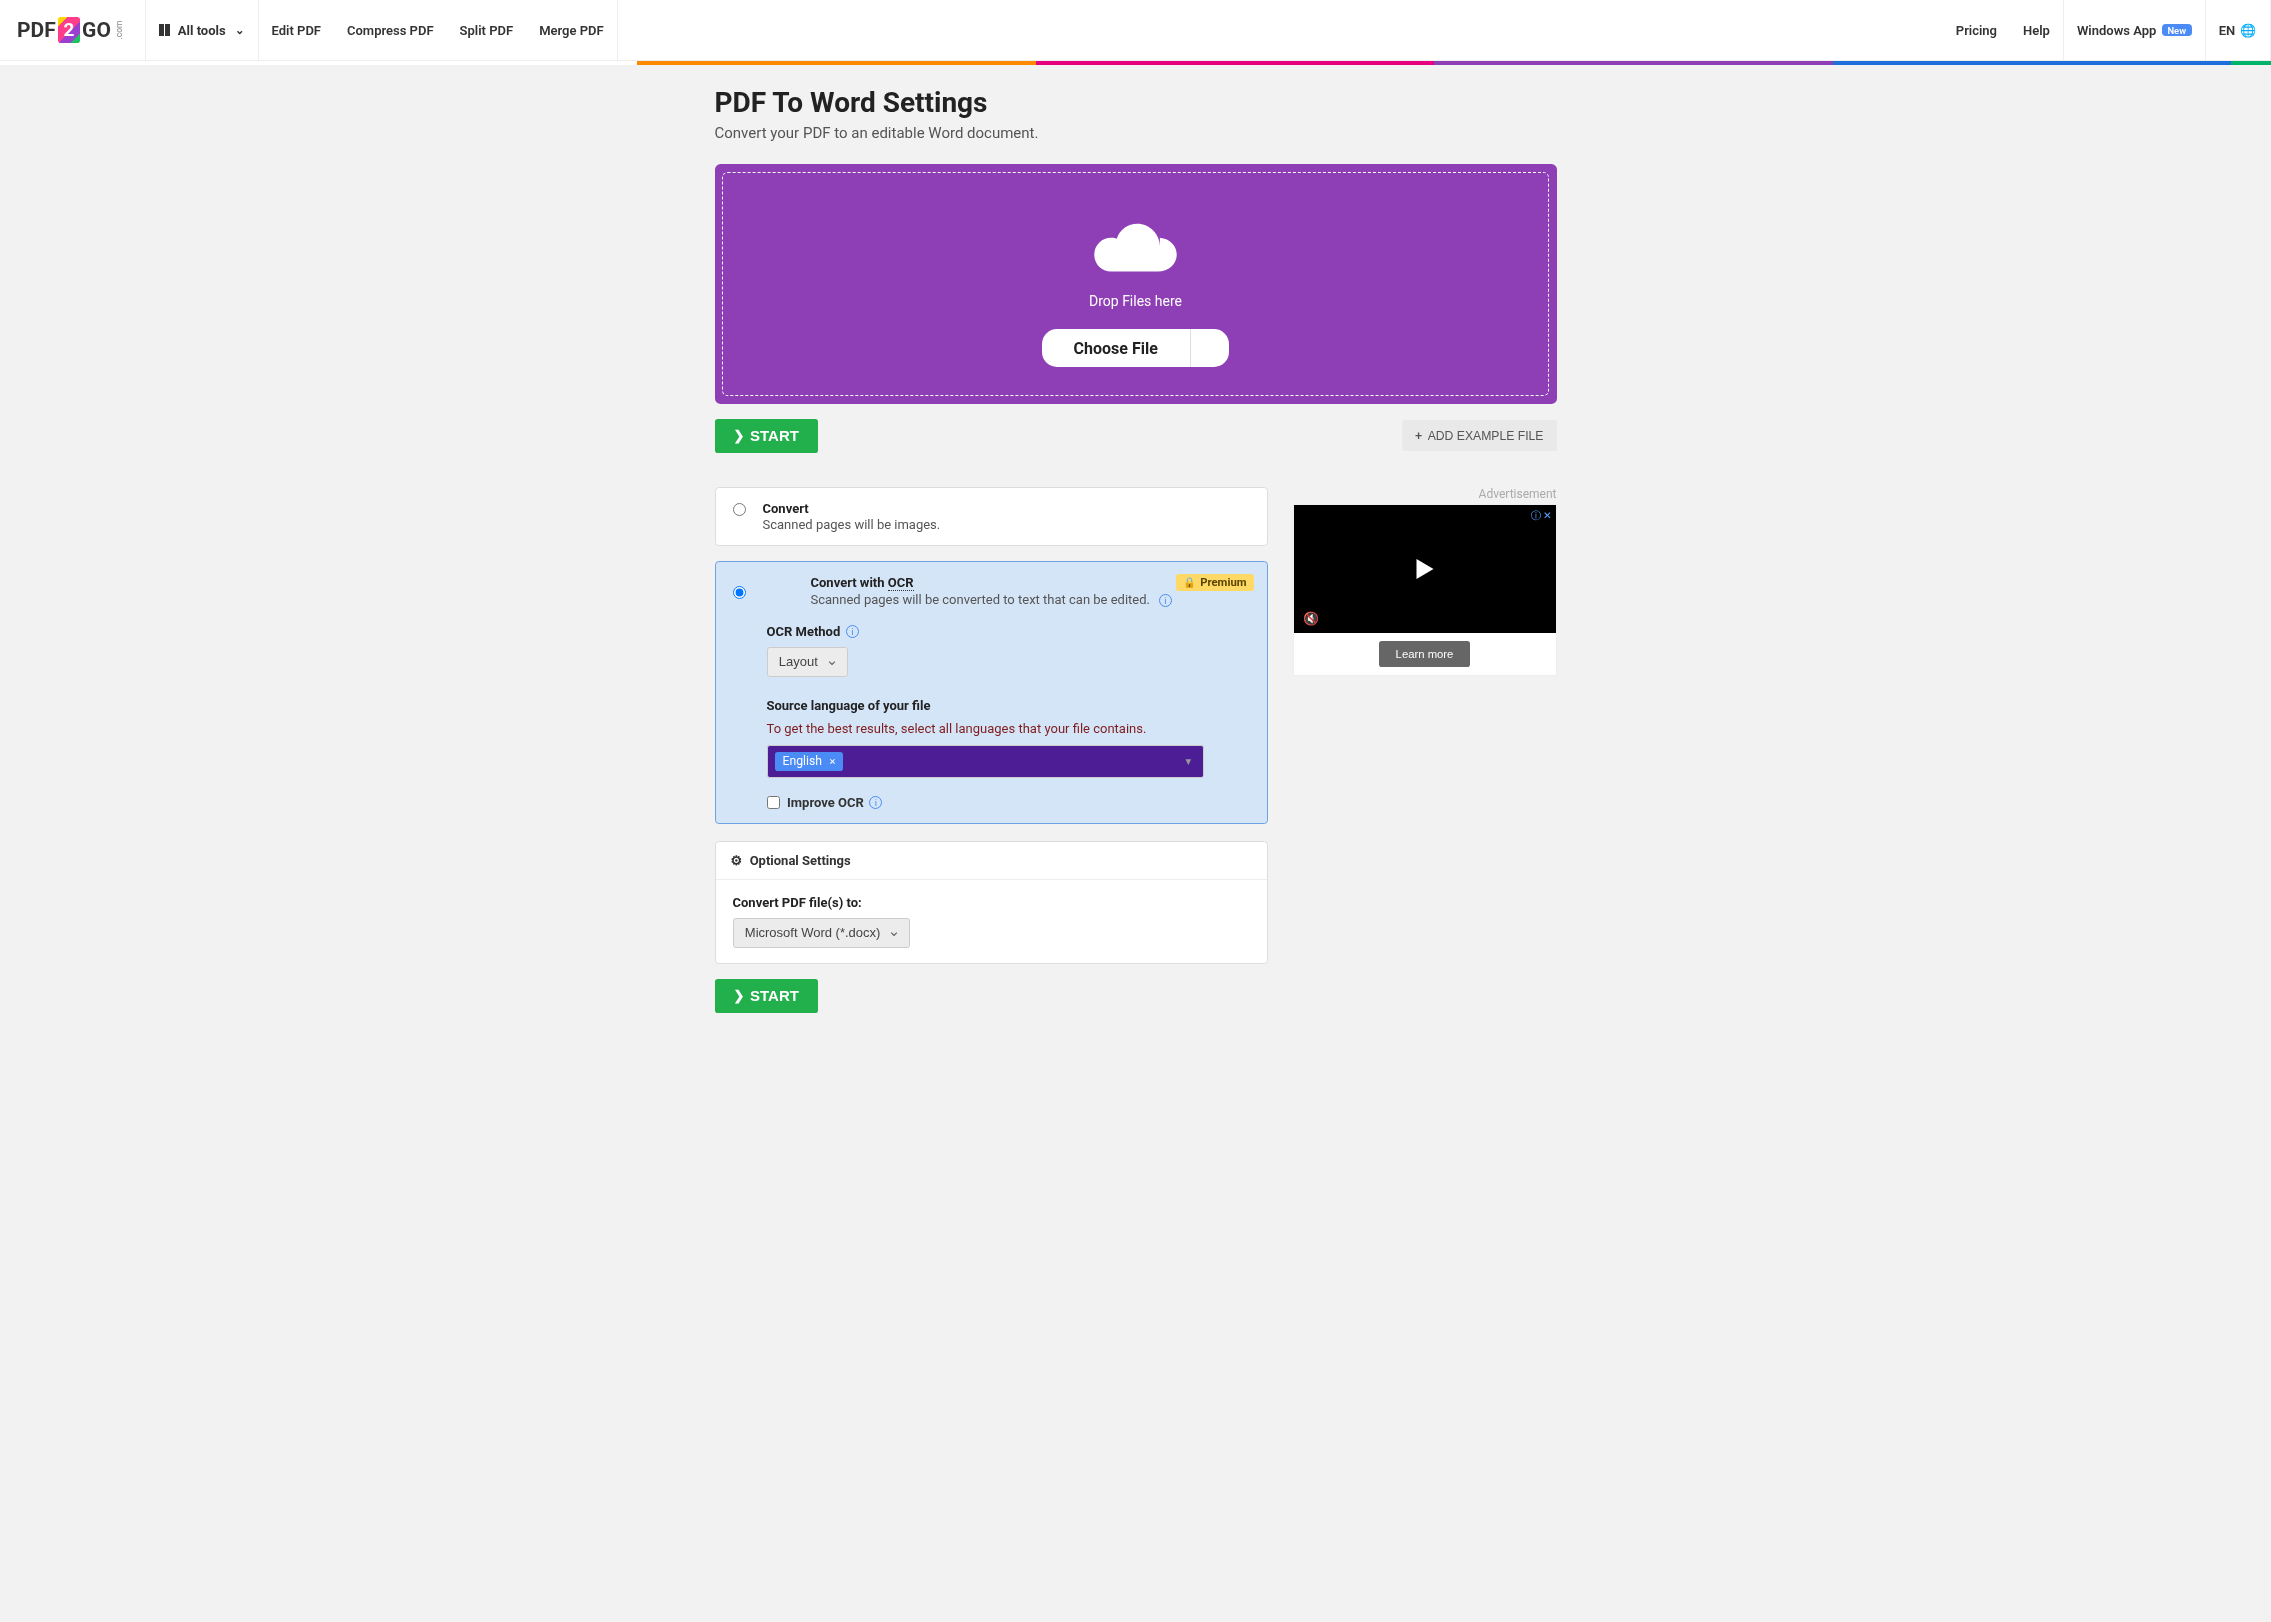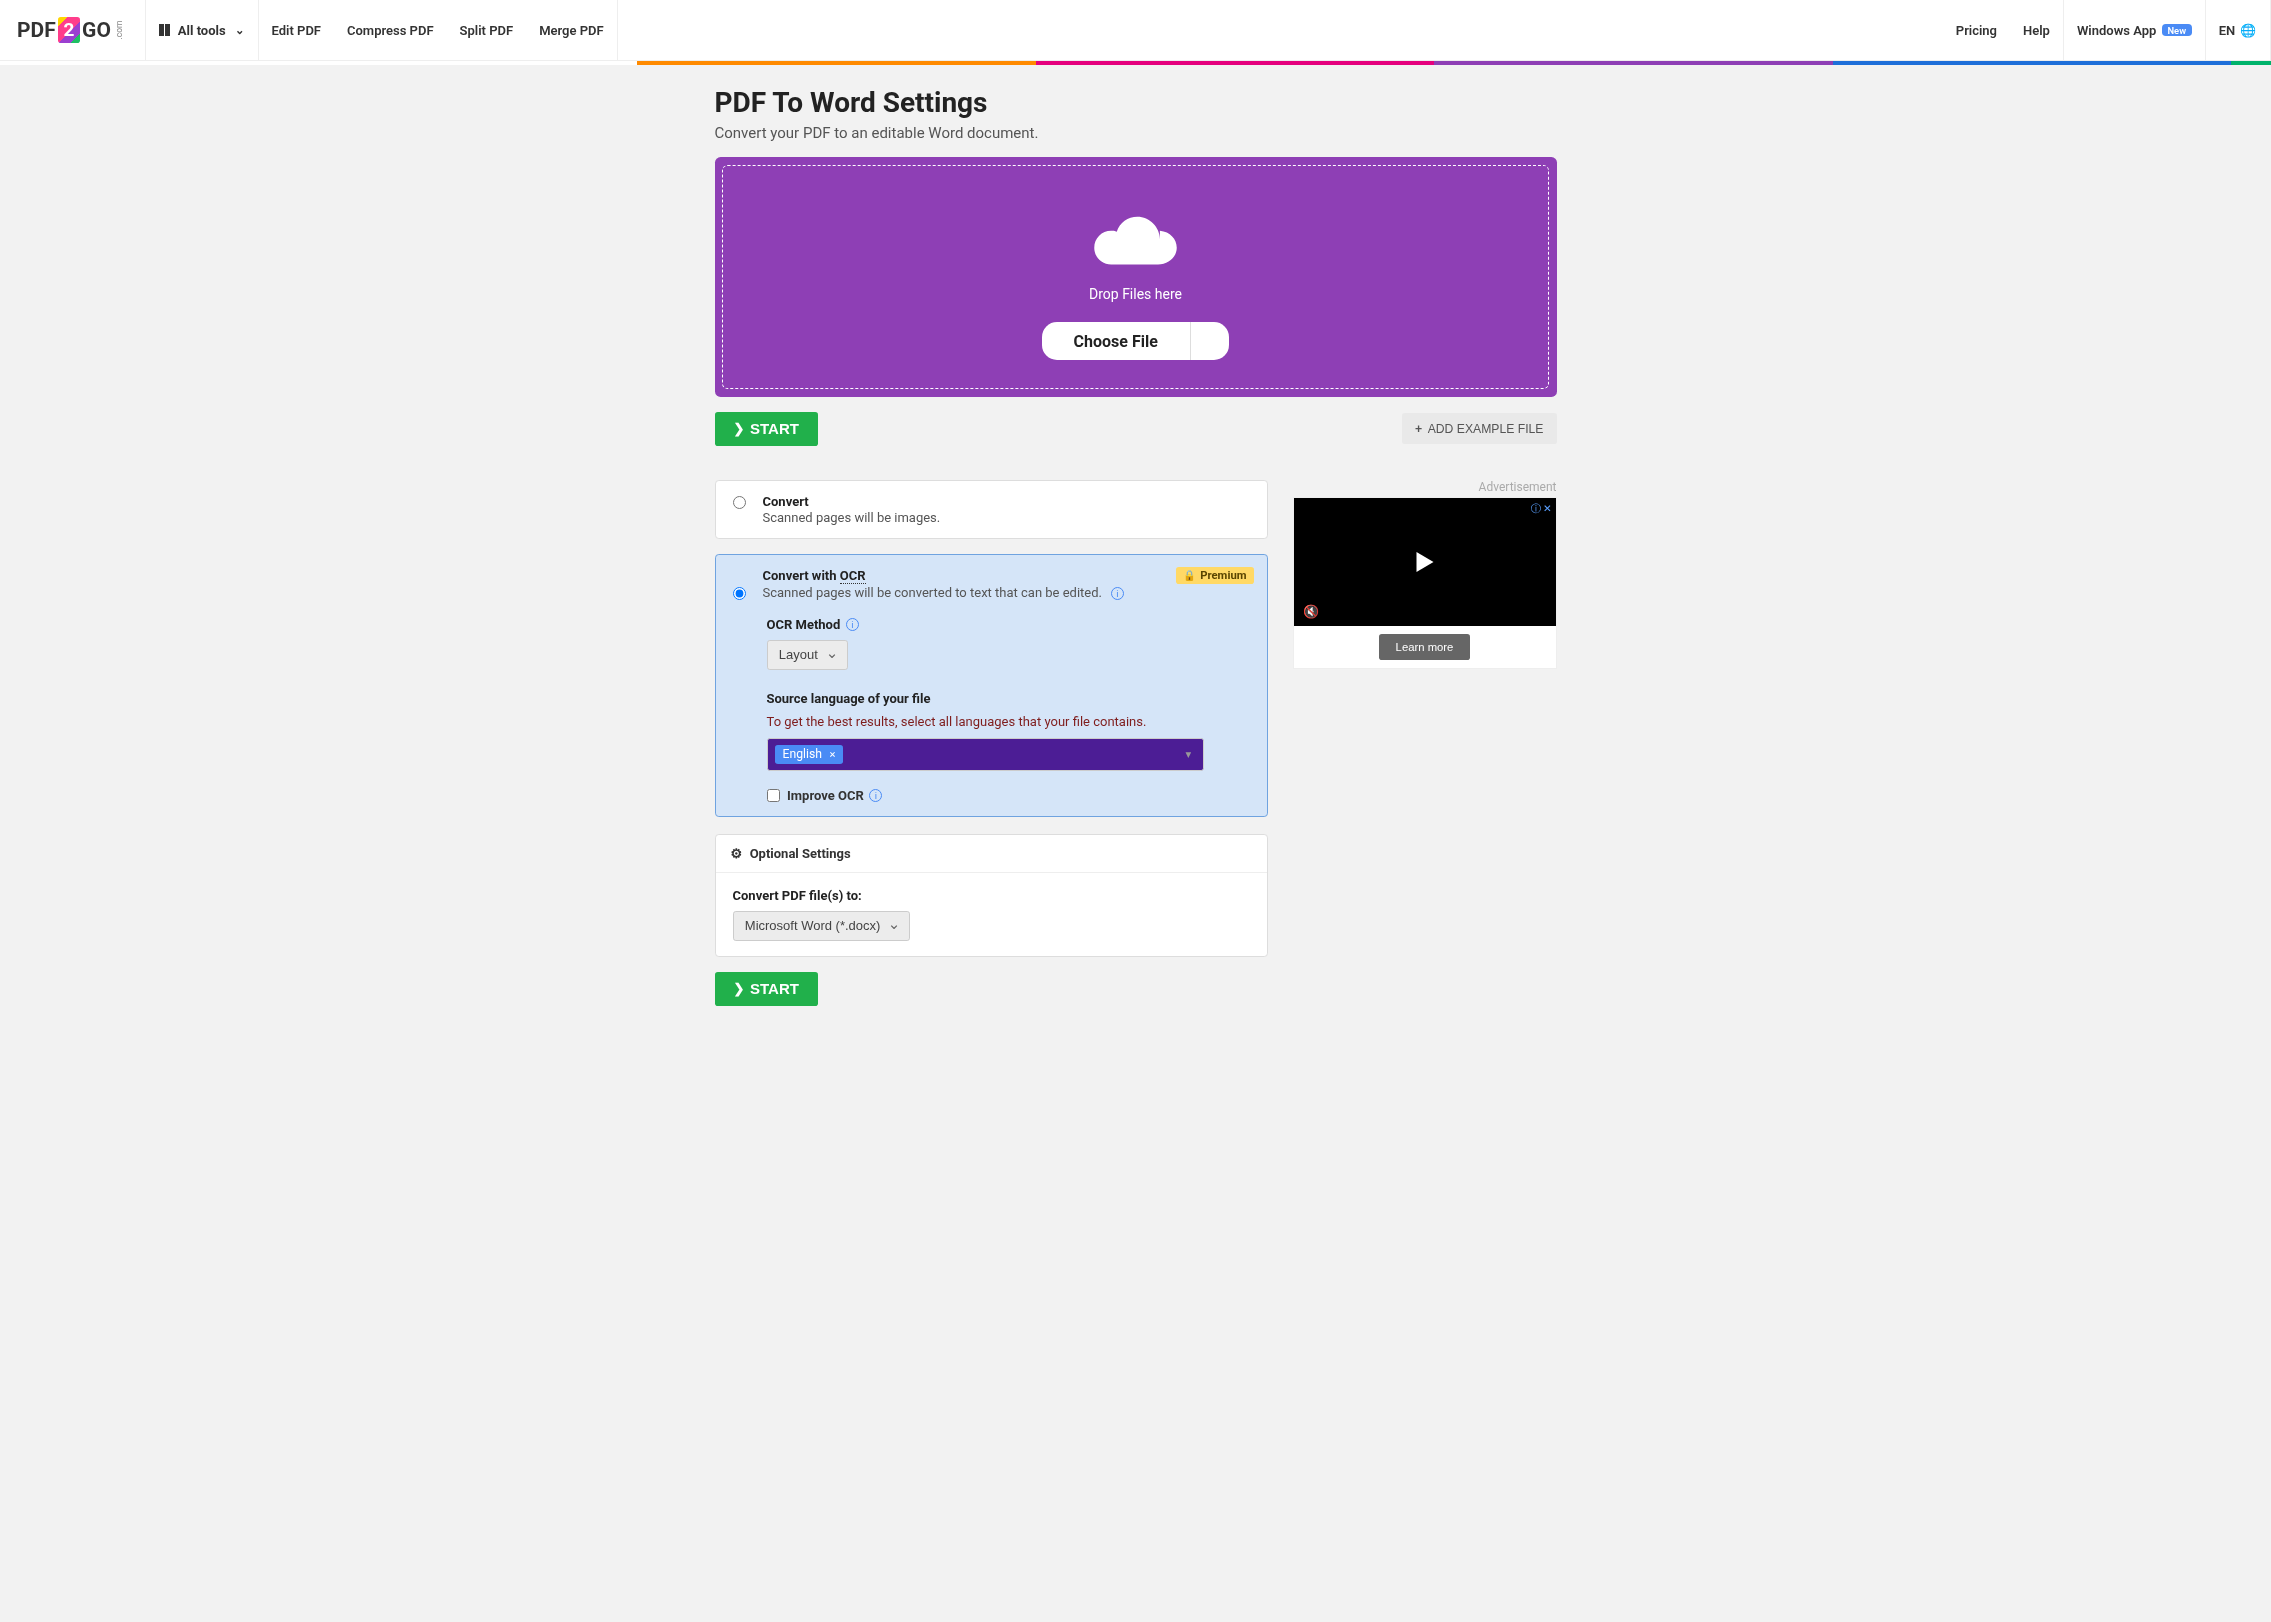--- a/index.html
+++ b/index.html
@@ -11,21 +11,21 @@
 .nav-section { display: flex; align-items: center; border-right: 0.9px solid #eee; }
 .nav-item { padding: 0 13px; font-size: 13px; font-weight: 700; color: #333; cursor: pointer; display: flex; align-items: center; height: 100%; }
 .nav-item.light { font-weight: 600; }
 .spacer { flex: 1; }
 .badge-new { background: #4a8bf5; color: #fff; font-size: 9.4px; padding: 0.9px 5.6px; border-radius: 3.8px; margin-left: 5.6px; font-weight: 600; }
 .gradient-bar { height: 3.8px; display: flex; }
 .gradient-bar div { flex: 1; }
 .gb1{background:#fff}.gb2{background:#ff8a00}.gb3{background:#e5007d}.gb4{background:#8e3fb5}.gb5{background:#1e6fd9}.gb6{background:#00b36b}
 .container { max-width: 842px; margin: 21px auto 0; }
 h1 { font-size: 28px; font-weight: 700; color: #222; margin-bottom: 5.6px; }
-.subtitle { font-size: 15px; color: #555; margin-bottom: 15px; }
+.subtitle { font-size: 15px; color: #555; margin-bottom: 22px; }
 .dropzone-outer { background: #8e3fb5; border-radius: 5.6px; padding: 7.5px; }
 .dropzone { border: 0.9px dashed #fff; border-radius: 5.6px; padding: 47px 0 28px; text-align: center; color: #fff; }
 .cloud-icon { width: 83px; height: 60px; margin: 0 auto 9.4px; }
 .drop-text { font-size: 14px; margin-bottom: 20px; }
 .choose-btn-group { display: inline-flex; background: #fff; border-radius: 15px; overflow: hidden; }
 .choose-btn { padding: 9.4px 32px; font-size: 16px; font-weight: 700; color: #222; cursor: pointer; }
 .choose-caret { padding: 9.4px 13px; border-left: 0.9px solid #ddd; cursor: pointer; display: flex; align-items: center; }
 .action-row { display: flex; align-items: center; margin-top: 15px; }
 .start-btn { background: #21b04b; color: #fff; border: none; padding: 8.5px 19px; font-size: 15px; font-weight: 700; border-radius: 2.8px; cursor: pointer; display: flex; align-items: center; }
 .start-btn .chev { margin-right: 5.6px; font-size: 13px; }
@@ -67,21 +67,21 @@
 .ad-play { position: absolute; top: 50%; left: 50%; transform: translate(-50%,-50%); width: 0; height: 0; border-left: 17px solid #fff; border-top: 10.4px solid transparent; border-bottom: 10.4px solid transparent; }
 .ad-mute { position: absolute; bottom: 7.5px; left: 9.4px; color: #fff; font-size: 13px; }
 .ad-corner { position: absolute; top: 3.8px; right: 3.8px; color: #5aa0ff; font-size: 10.4px; display: flex; gap: 1.9px; }
 .ad-cta-row { padding: 8px 0; text-align: center; }
 .ad-cta { background: #666; color: #fff; border: none; padding: 6.6px 17px; font-size: 11.3px; border-radius: 2.8px; cursor: pointer; }
 .dotted { border-bottom: 0.9px dotted #333; }
 .grid-icon { display: inline-grid; grid-template-columns: 1fr 1fr; grid-template-rows: 1fr 1fr; gap: 0.9px; width: 11.3px; height: 11.3px; margin-right: 7.5px; }
 .grid-icon span { background: #333; }
 .chev-down { margin-left: 9.4px; font-size: 11.3px; }
 .globe { margin-left: 5.6px; }
-.ocr-top { display: flex; align-items: flex-end; }
+.ocr-top { display: flex; align-items: center; gap: 48px; }
 </style>
 </head>
 <body>
 
 <div class="header">
   <div class="logo">
     <span>PDF</span>
       <span class="logo2">2</span>
       <span>GO</span>
       <span class="com">.com</span>

